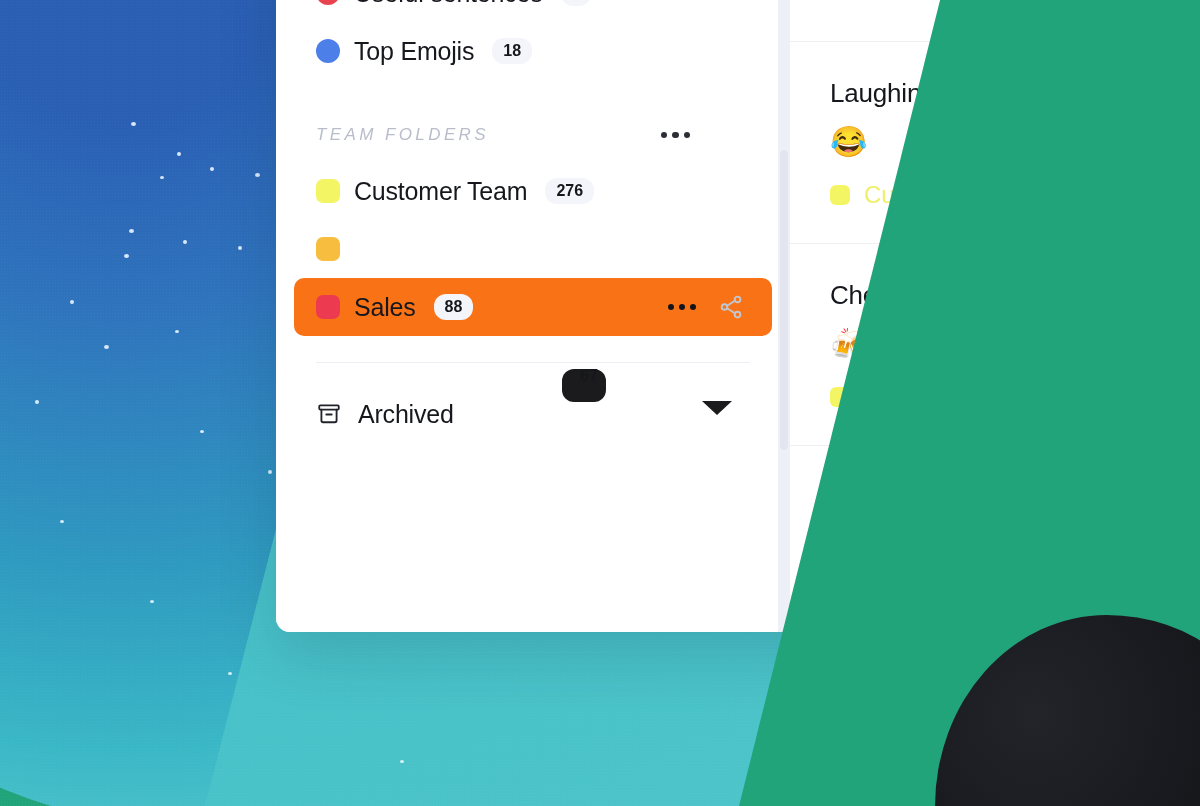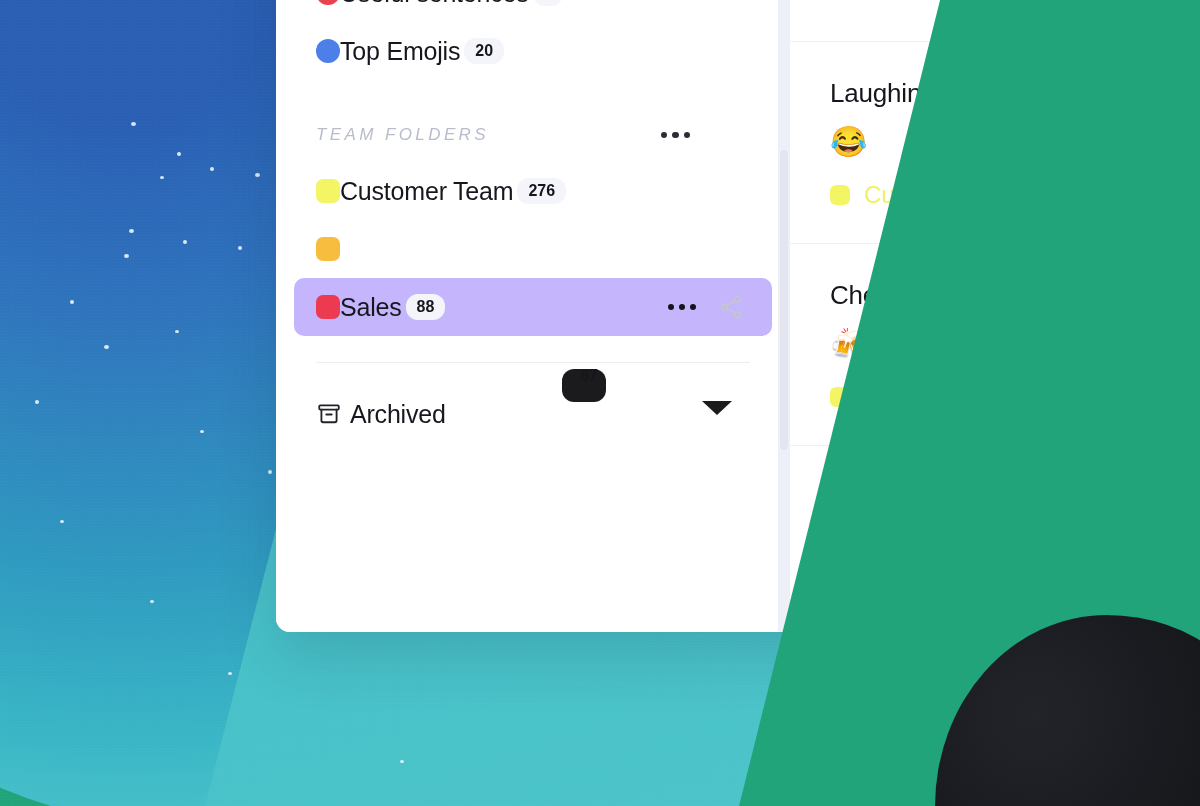--- a/index.html
+++ b/index.html
@@ -97,25 +97,26 @@
     position: relative;
     padding: 0 18px;
     flex: 0 0 514px;
   }
   .sb-scroll { padding-top: 34px; }
 
   .nav-row {
     height: 58px;
     display: flex;
     align-items: center;
+    gap: 14px;
     padding: 0 22px;
     border-radius: 10px;
     position: relative;
   }
-  .nav-row.is-active { background: #c4b5fd; }
+  .nav-row.is-active { background: #f97316; }
 
   .dot { width: 24px; height: 24px; border-radius: 50%; flex: 0 0 24px; }
   .swatch { width: 24px; height: 24px; border-radius: 7px; flex: 0 0 24px; }
 
   .nav-label {
     font-size: 25px;
     color: #16181d;
     letter-spacing: -0.2px;
     white-space: nowrap;
   }
@@ -152,21 +153,21 @@
     letter-spacing: 3.4px;
     color: #b9bdcb;
     font-weight: normal;
     font-style: italic;
   }
   .section-kebab { margin-left: auto; display: flex; gap: 5px; padding-right: 60px; }
   .section-kebab i { width: 6.5px; height: 6.5px; border-radius: 50%; background: #2b2e36; display: block; }
 
   .sb-divider { height: 1px; background: #eceef4; margin: 26px 22px 0 22px; }
 
-  .archived-row { height: 58px; display: flex; align-items: center; gap: 8px; padding: 0 22px; margin-top: 22px; }
+  .archived-row { height: 58px; display: flex; align-items: center; gap: 16px; padding: 0 22px; margin-top: 22px; }
   .archive-icon { width: 26px; height: 26px; color: #20232a; }
 
   
   #tooltip {
     position: absolute;
     left: 562px; top: 369px;
     background: #1b1b1d;
     color: #ffffff;
     font-size: 22px;
     padding: 16px 22px 17px;
@@ -300,21 +301,21 @@
 
       <div class="nav-row">
         <span class="dot" style="background:#e8434f"></span>
         <span class="nav-label">Useful sentences</span>
         <span class="badge">7</span>
       </div>
 
       <div class="nav-row">
         <span class="dot" style="background:#4d7fe8"></span>
         <span class="nav-label">Top Emojis</span>
-        <span class="badge">20</span>
+        <span class="badge">18</span>
       </div>
 
       <div class="section-head">
         <span class="section-title">TEAM FOLDERS</span>
         <span class="section-kebab">
             <i></i>
             <i></i>
             <i></i>
           </span>
       </div>

